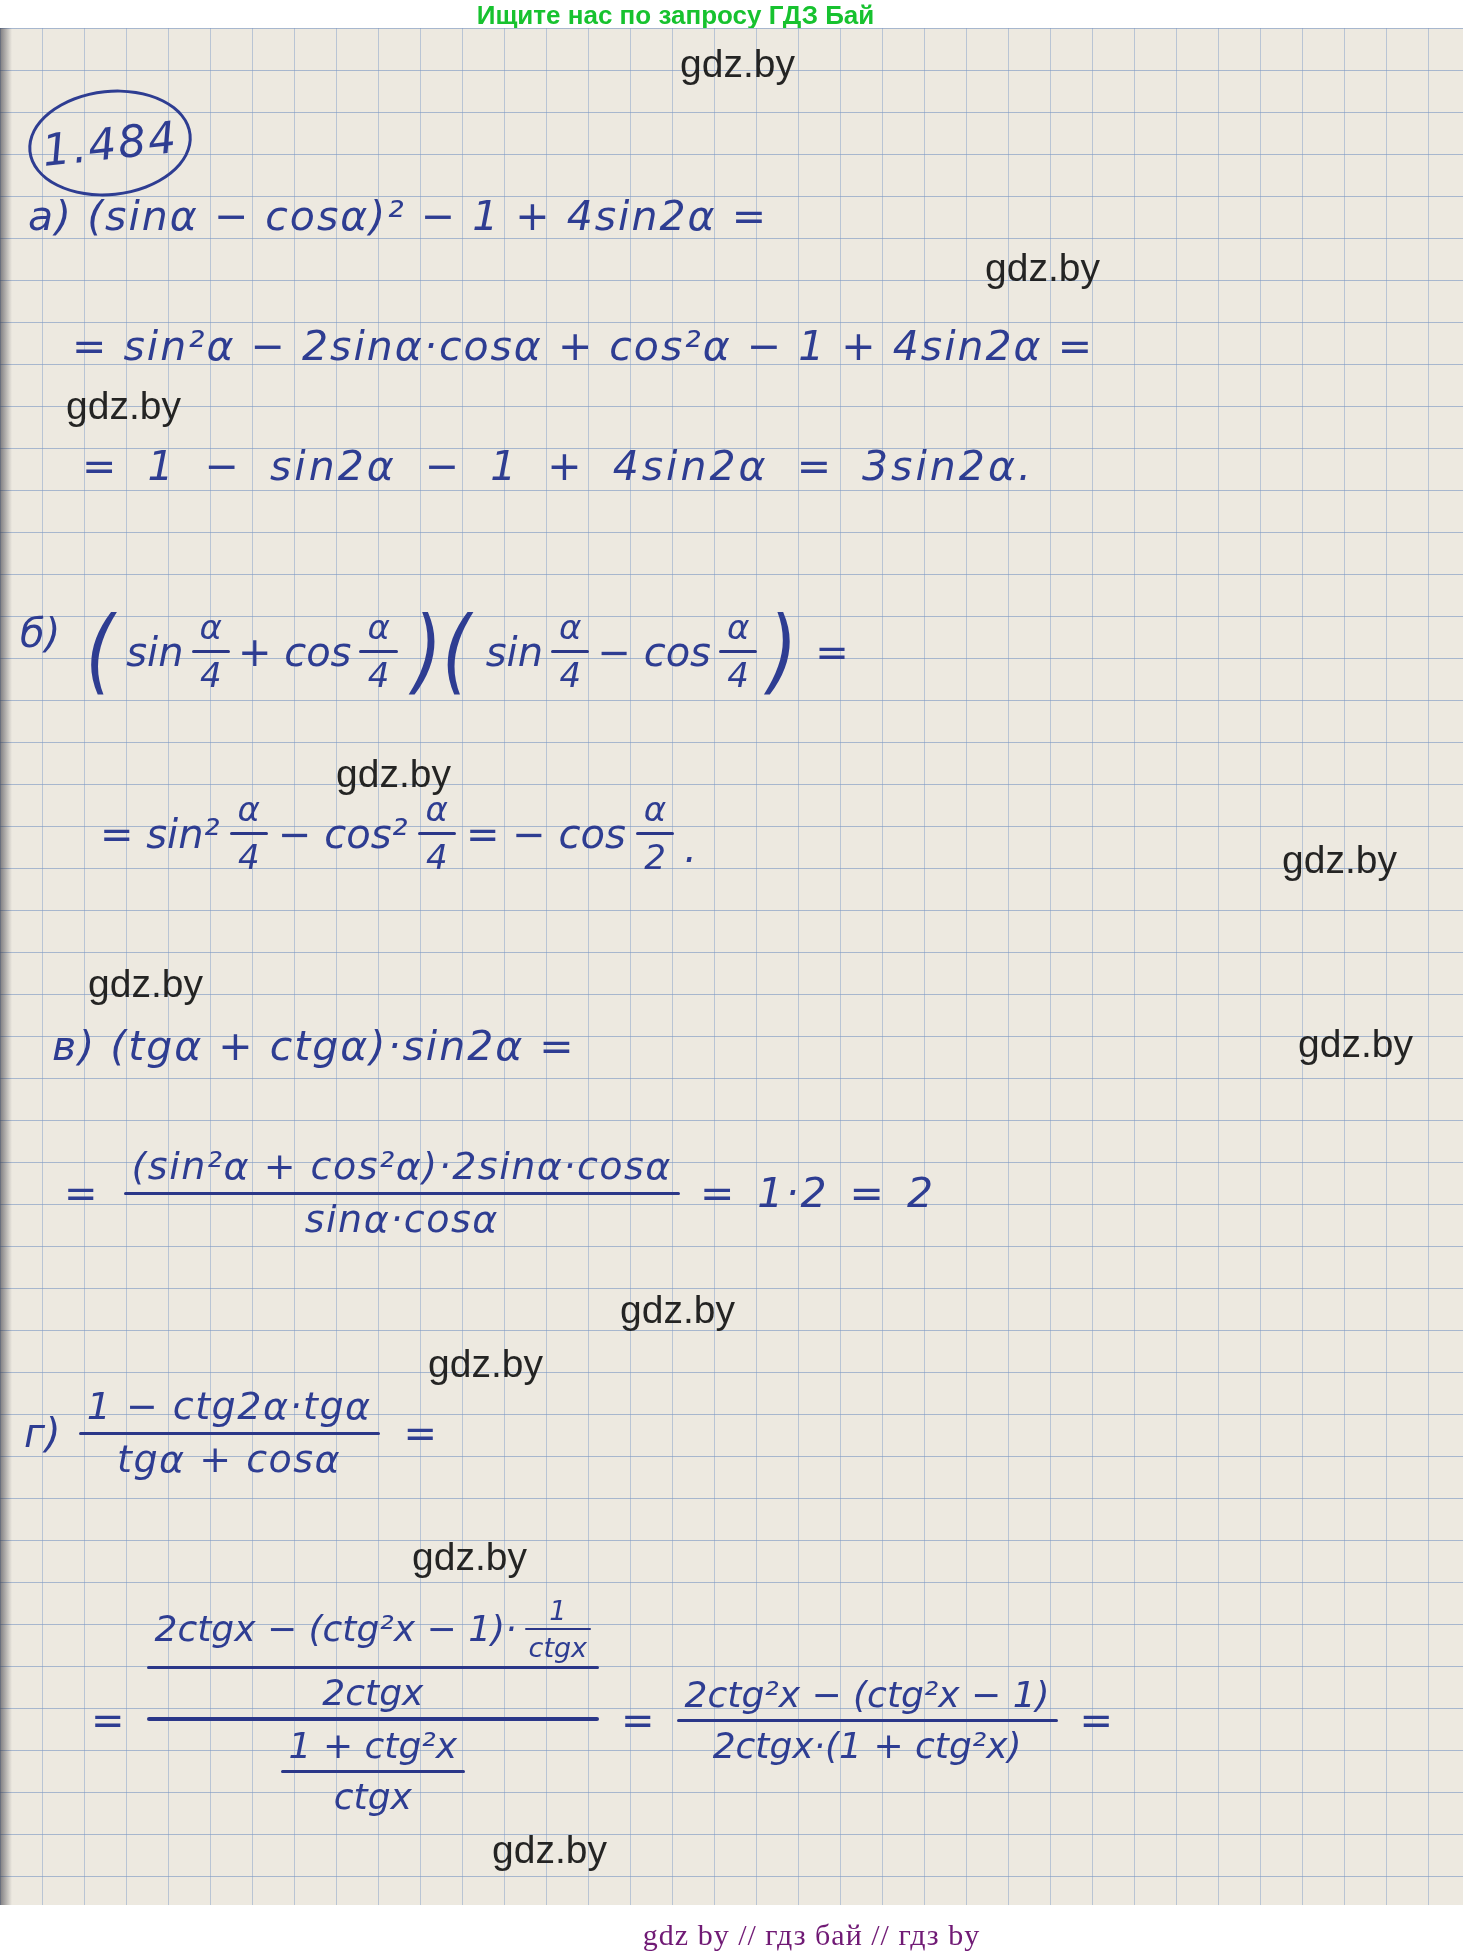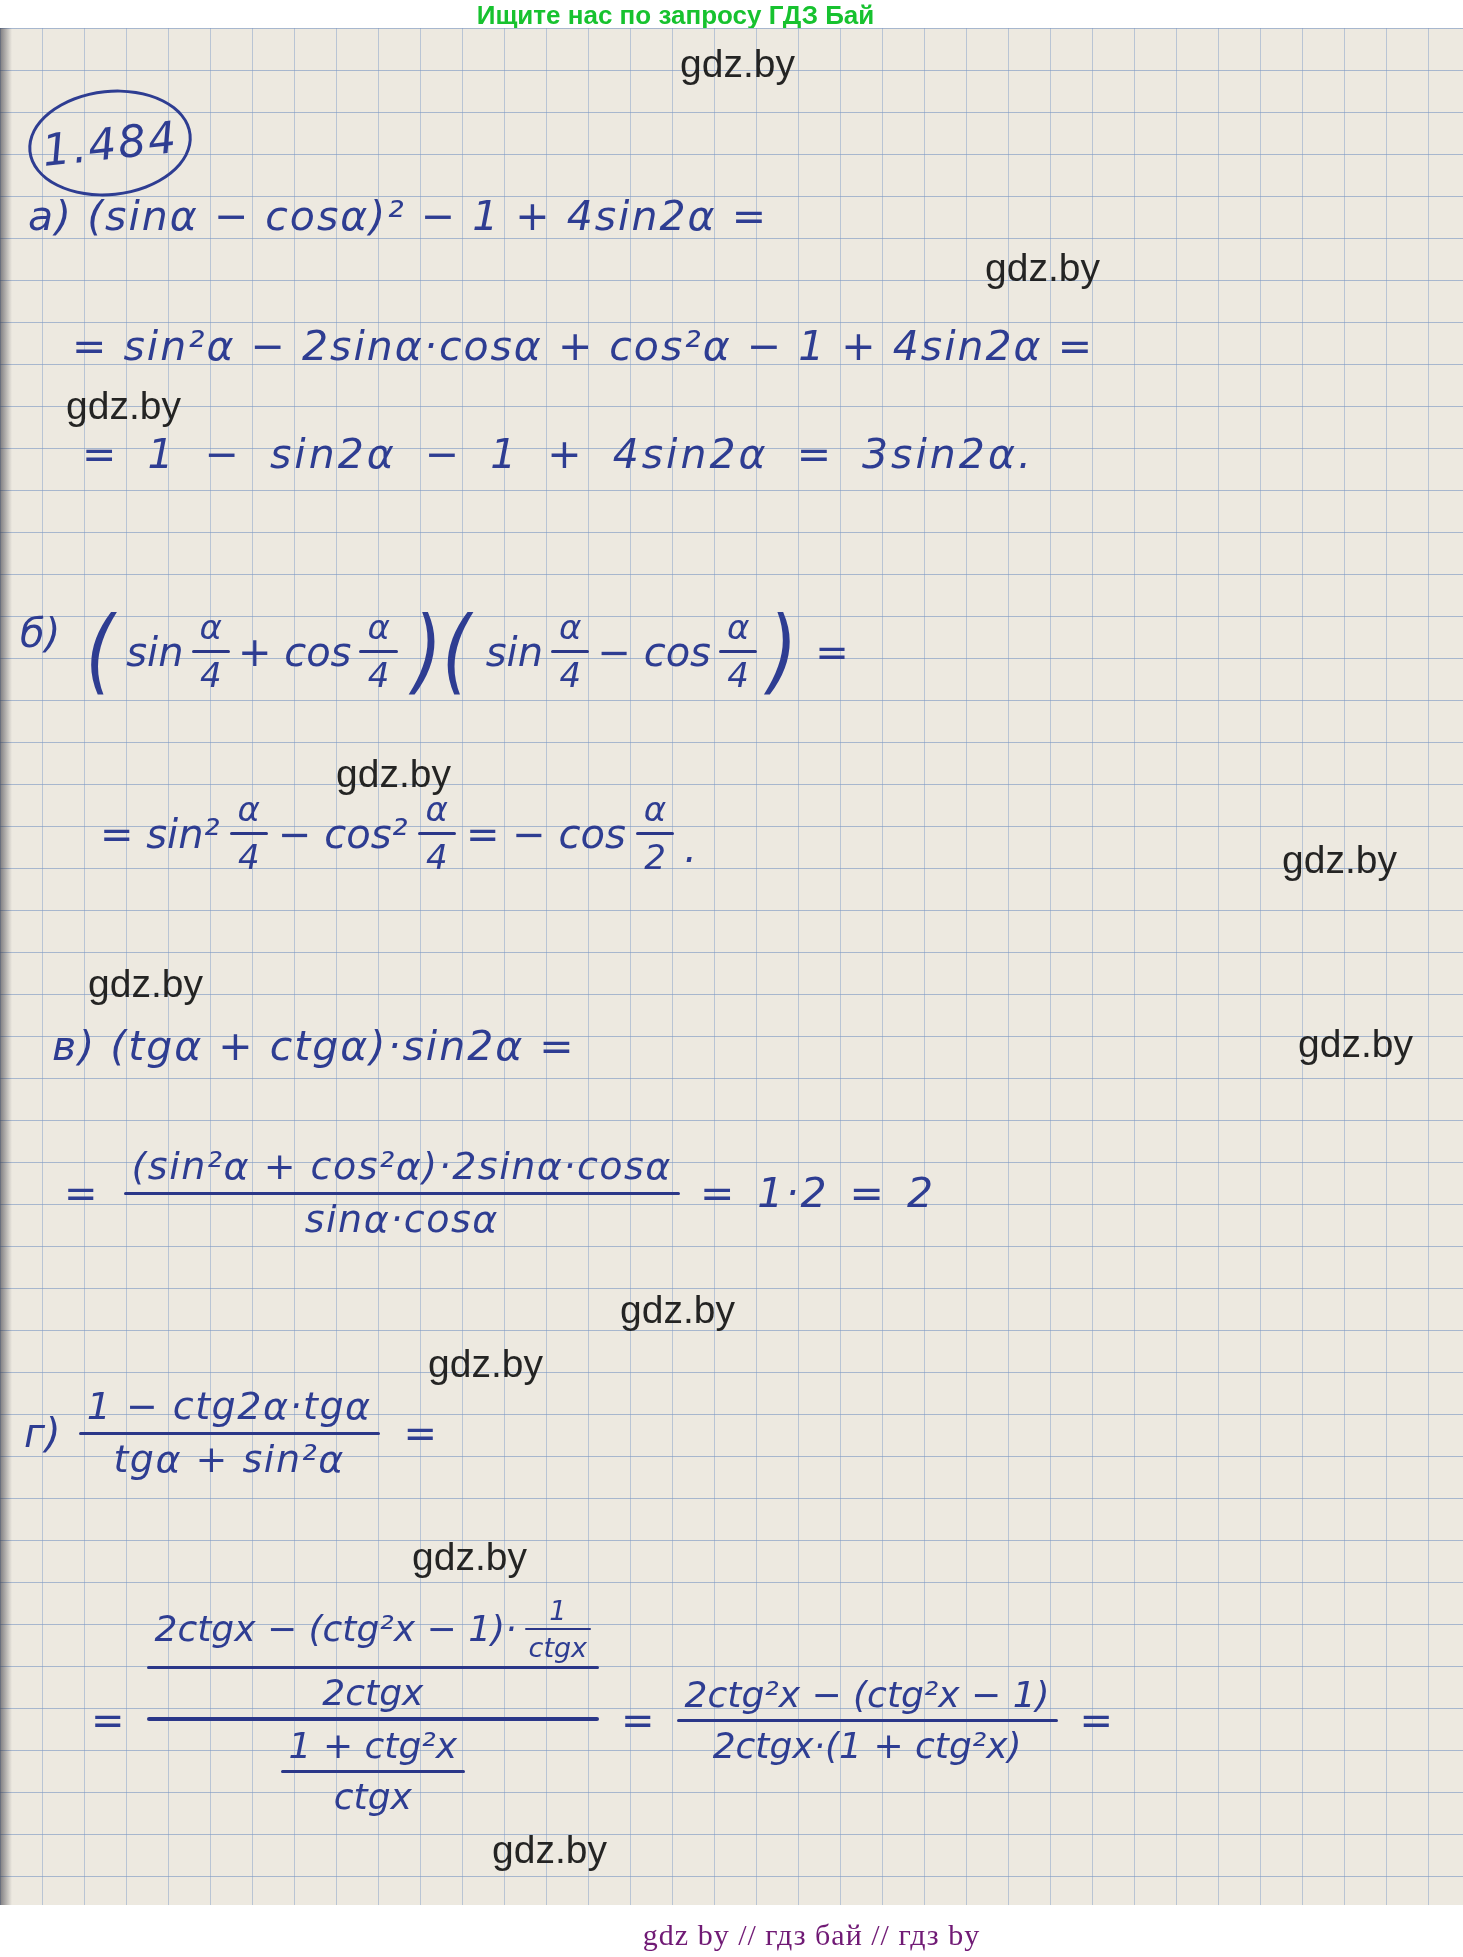--- a/index.html
+++ b/index.html
@@ -72,21 +72,21 @@
 
 <div class="circle">
   <span>1.484</span>
 </div>
 
 <div class="line flat row" style="left:28px;top:192px;">
   <span class="lbl">а)</span>
   <span>(sinα − cosα)² − 1 + 4sin2α =</span>
 </div>
 <div class="line flat" style="left:72px;top:322px;">= sin²α − 2sinα·cosα + cos²α − 1 + 4sin2α =</div>
-<div class="line flat" style="left:82px;top:430px;letter-spacing:3px;word-spacing:12px;">= 1 − sin2α − 1 + 4sin2α = 3sin2α.</div>
+<div class="line flat" style="left:82px;top:442px;letter-spacing:3px;word-spacing:12px;">= 1 − sin2α − 1 + 4sin2α = 3sin2α.</div>
 
 <div class="line row" style="left:20px;top:608px;gap:8px;font-size:40px;">
   <span class="lbl" style="align-self:flex-start;margin-top:2px;">б)</span>
   <span class="bigp">(</span>
   <span>sin</span>
   <span class="frac f34">
     <span class="num">α</span>
     <span class="bar"></span>
     <span class="den">4</span>
   </span>
@@ -148,21 +148,21 @@
     <span class="den">sinα·cosα</span>
   </span>
   <span style="font-size:41px;letter-spacing:2px;word-spacing:6px;">= 1·2 = 2</span>
 </div>
 
 <div class="line row" style="left:24px;top:1385px;gap:18px;">
   <span style="font-size:40px;">г)</span>
   <span class="frac f38">
     <span class="num">1 − ctg2α·tgα</span>
     <span class="bar"></span>
-    <span class="den">tgα + sin²α</span>
+    <span class="den">tgα + cosα</span>
   </span>
   <span class="eqtok">=</span>
 </div>
 
 <div class="line row" style="left:85px;top:1595px;gap:16px;">
   <span class="eqtok shift">=</span>
   <span class="nest">
     <span class="frac f36">
       <span class="numrow num">
         <span>2ctgx − (ctg²x − 1)·</span>

